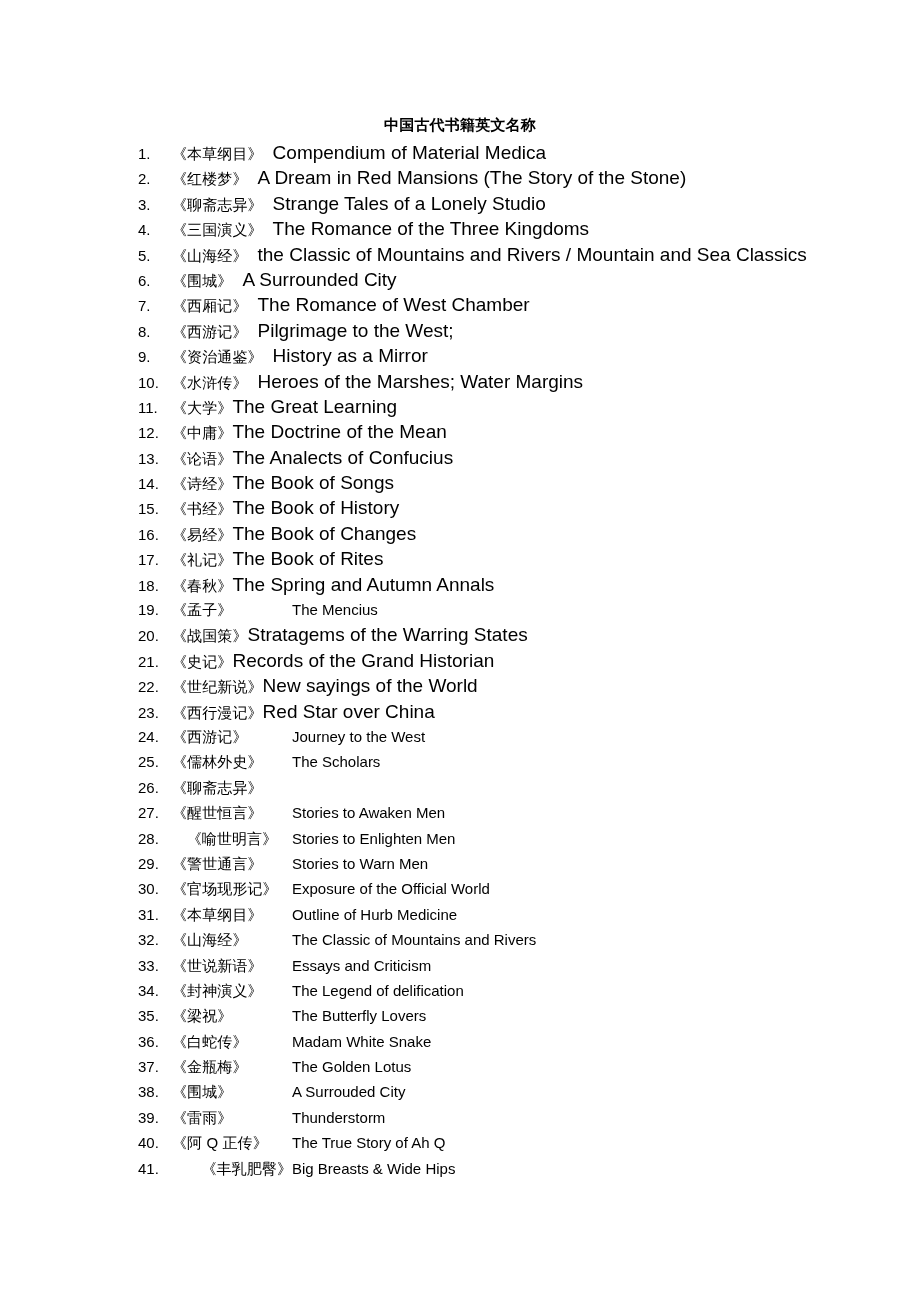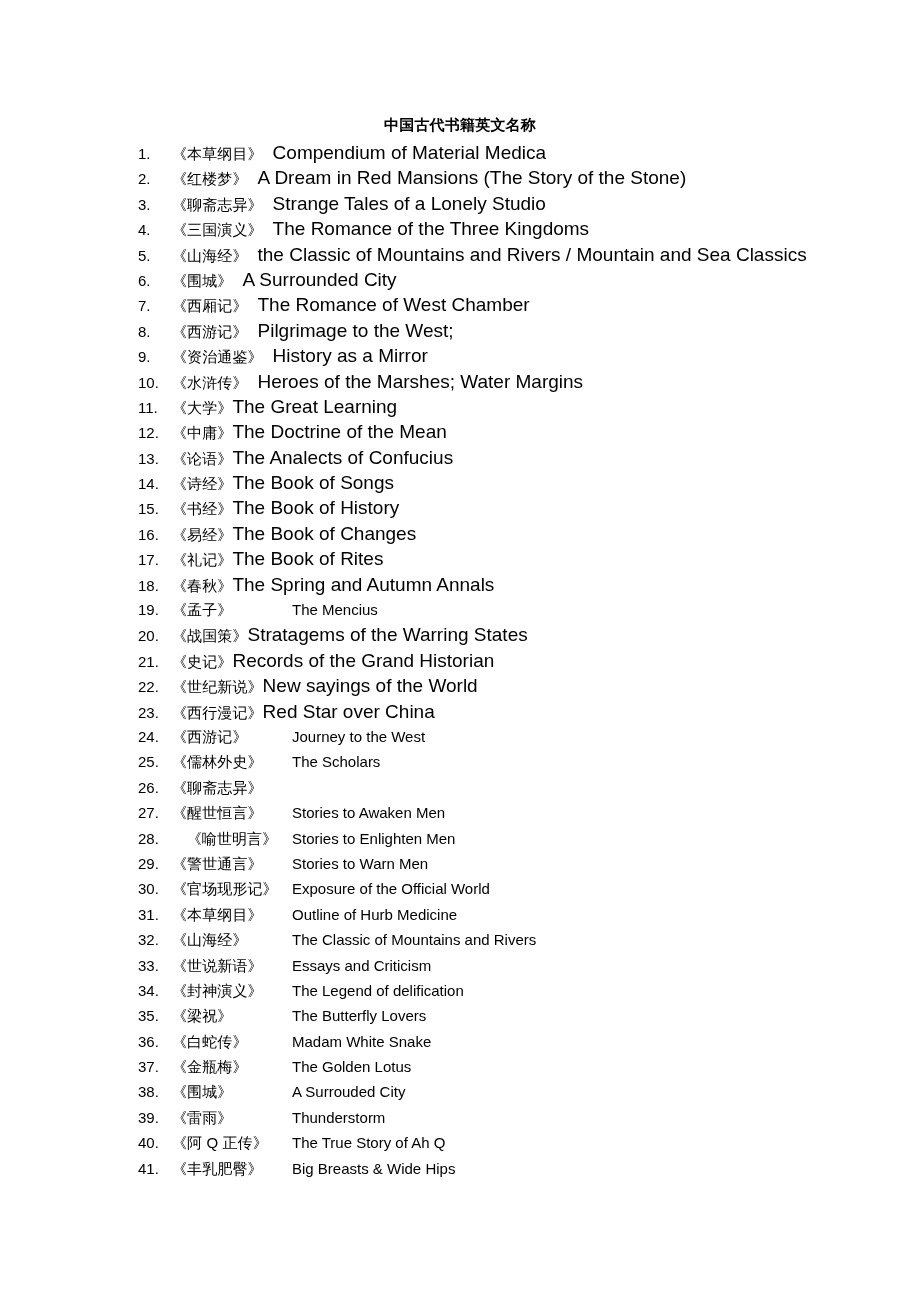--- a/index.html
+++ b/index.html
@@ -116,16 +116,16 @@
       <li class="book-row tabbed"><span class="num">31.</span><span class="cn-cell" style="width: 120px;"><span class="cn">《本草纲目》</span></span><span class="en" style="margin-left: 0px;">Outline of Hurb Medicine</span></li>
       <li class="book-row tabbed"><span class="num">32.</span><span class="cn-cell" style="width: 120px;"><span class="cn">《山海经》</span></span><span class="en" style="margin-left: 0px;">The Classic of Mountains and Rivers</span></li>
       <li class="book-row tabbed"><span class="num">33.</span><span class="cn-cell" style="width: 120px;"><span class="cn">《世说新语》</span></span><span class="en" style="margin-left: 0px;">Essays and Criticism</span></li>
       <li class="book-row tabbed"><span class="num">34.</span><span class="cn-cell" style="width: 120px;"><span class="cn">《封神演义》</span></span><span class="en" style="margin-left: 0px;">The Legend of delification</span></li>
       <li class="book-row tabbed"><span class="num">35.</span><span class="cn-cell" style="width: 120px;"><span class="cn">《梁祝》</span></span><span class="en" style="margin-left: 0px;">The Butterfly Lovers</span></li>
       <li class="book-row tabbed"><span class="num">36.</span><span class="cn-cell" style="width: 120px;"><span class="cn">《白蛇传》</span></span><span class="en" style="margin-left: 0px;">Madam White Snake</span></li>
       <li class="book-row tabbed"><span class="num">37.</span><span class="cn-cell" style="width: 120px;"><span class="cn">《金瓶梅》</span></span><span class="en" style="margin-left: 0px;">The Golden Lotus</span></li>
       <li class="book-row tabbed"><span class="num">38.</span><span class="cn-cell" style="width: 120px;"><span class="cn">《围城》</span></span><span class="en" style="margin-left: 0px;">A Surrouded City</span></li>
       <li class="book-row tabbed"><span class="num">39.</span><span class="cn-cell" style="width: 120px;"><span class="cn">《雷雨》</span></span><span class="en" style="margin-left: 0px;">Thunderstorm</span></li>
       <li class="book-row tabbed"><span class="num">40.</span><span class="cn-cell" style="width: 120px;"><span class="cn">《阿 Q 正传》</span></span><span class="en" style="margin-left: 0px;">The True Story of Ah Q</span></li>
-      <li class="book-row tabbed"><span class="num">41.</span><span class="cn-cell" style="width: 120px;"><span class="cn">《丰乳肥臀》</span></span><span class="en" style="margin-left: 0px;">Big Breasts &amp; Wide Hips</span></li>
+      <li class="book-row tabbed"><span class="num">41.</span><span class="cn-cell" style="width: 120px; text-align: right;"><span class="cn">《丰乳肥臀》</span></span><span class="en" style="margin-left: 0px;">Big Breasts &amp; Wide Hips</span></li>
     </ol>
 
 </div>
 
 </body></html>

